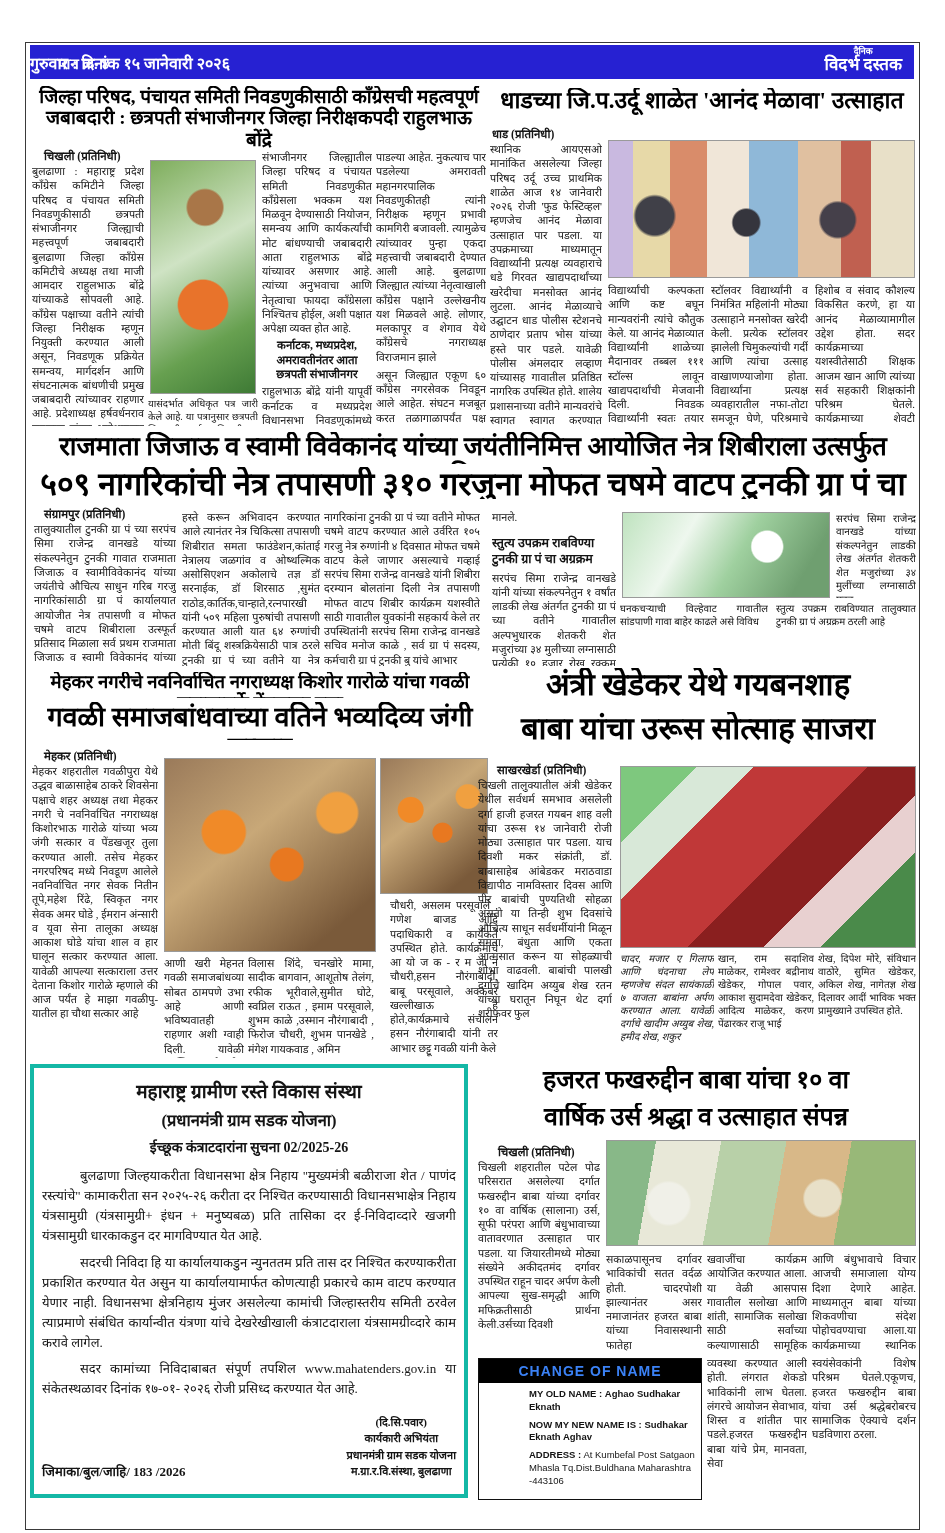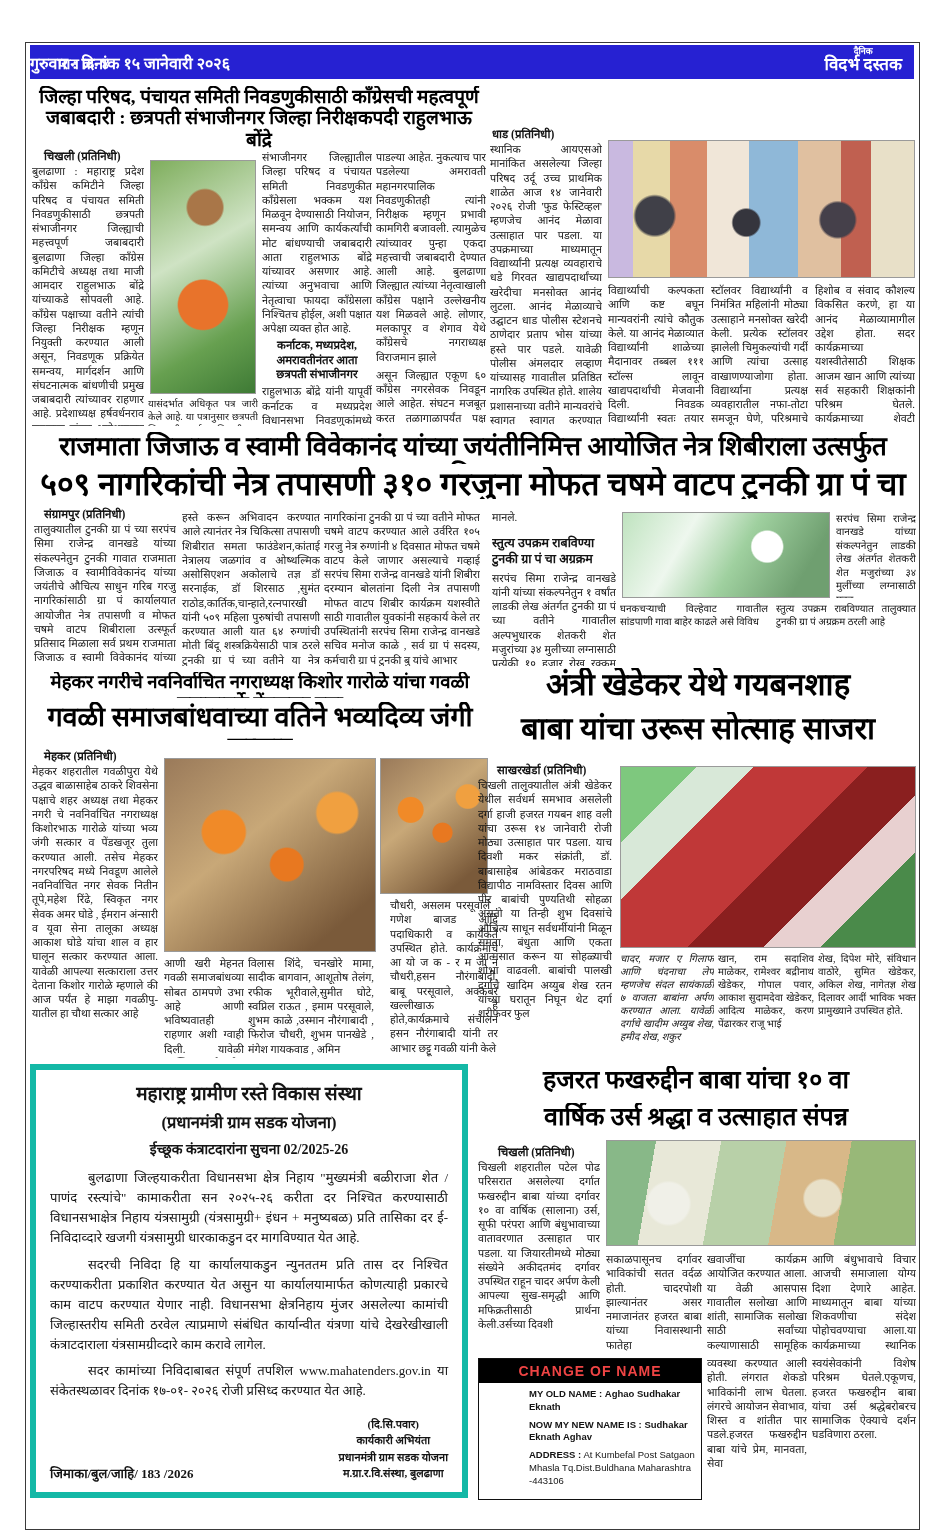--- a/index.html
+++ b/index.html
@@ -31,33 +31,33 @@
     linear-gradient(120deg,#bfe3bf,#eef7ee 30%,#9fd09f 55%,#6f9f70 85%);}
   .ph-a4{background:radial-gradient(circle at 28% 38%,#f08a28 0 11%,rgba(0,0,0,0) 12%),
     radial-gradient(circle at 58% 55%,#e87820 0 10%,rgba(0,0,0,0) 11%),
     radial-gradient(circle at 82% 28%,#f0a040 0 9%,rgba(0,0,0,0) 10%),
     linear-gradient(140deg,#9a7a5a,#c8a878 40%,#7a5a3a 85%);}
   .ph-a5{background:linear-gradient(135deg,#7ec87e 0 16%,#d8e8d8 16% 28%,#c03838 28% 52%,#8a1f1f 52% 68%,#e8d0d0 68% 80%,#4a8a4a 80% 100%);}
   .ph-a6{background:radial-gradient(circle at 20% 60%,#f0f0e8 0 8%,rgba(0,0,0,0) 9%),
     radial-gradient(circle at 70% 55%,#e8e0c8 0 8%,rgba(0,0,0,0) 9%),
     linear-gradient(100deg,#88b888 0 15%,#e8e8d8 15% 35%,#b8d0a8 35% 55%,#d8b888 55% 75%,#98b878 75% 100%);}
   
-  .notice{position:absolute;left:30px;top:1064px;width:438px;height:434px;border:6px solid #14b8a6;
-          box-sizing:border-box;padding:8px 14px;overflow:hidden;}
+  .notice{position:absolute;left:30px;top:1064px;width:438px;height:434px;border:4px solid #14b8a6;
+          box-sizing:border-box;padding:8px 8px;overflow:hidden;}
   .notice .t1{text-align:center;font-weight:bold;font-size:19px;margin-top:2px;}
   .notice .t2{text-align:center;font-weight:bold;font-size:16.5px;margin-top:4px;}
   .notice .t3{text-align:center;font-weight:bold;font-size:14px;margin-top:6px;margin-bottom:10px;}
   .notice p{font-size:13px;line-height:1.55;text-align:justify;text-indent:38px;margin:6px 0;}
   .notice .foot{display:flex;justify-content:space-between;align-items:flex-end;margin-top:14px;}
   .notice .ref{font-size:13px;font-weight:bold;}
   .notice .sig{text-align:center;font-size:11px;font-weight:bold;line-height:1.5;}
   
   .con{position:absolute;left:478px;top:1358px;width:224px;height:142px;border:1px solid #111;
        box-sizing:border-box;font-family:"Liberation Sans",sans-serif;overflow:hidden;}
-  .con .hdr{background:#000;color:#ef4444;text-align:center;font-weight:bold;font-size:14px;
+  .con .hdr{background:#000;color:#3b82f6;text-align:center;font-weight:bold;font-size:14px;
             letter-spacing:1px;padding:4px 0;}
   .con .row{font-size:9.5px;padding:5px 6px 0 6px;line-height:1.35;margin-left:44px;}
   .con .lbl{font-weight:bold;}
   .con .val{font-weight:bold;}
 </style>
 </head>
 <body>
 
 <div id="page">
   <div class="frame"></div>
@@ -79,20 +79,21 @@
   <div class="col" style="left:262px;top:150px;width:110px;height:276px;">
     <span>संभाजीनगर जिल्ह्यातील जिल्हा परिषद व पंचायत समिती निवडणुकीत काँग्रेसला भक्कम यश मिळवून देण्यासाठी नियोजन, समन्वय आणि कार्यकर्त्यांची मोट बांधण्याची जबाबदारी आता राहुलभाऊ बोंद्रे यांच्यावर असणार आहे. त्यांच्या अनुभवाचा आणि नेतृत्वाचा फायदा काँग्रेसला निश्चितच होईल, अशी पक्षात अपेक्षा व्यक्त होत आहे.</span>
     <div class="sub">कर्नाटक, मध्यप्रदेश, अमरावतीनंतर आता छत्रपती संभाजीनगर</div>
     <span>राहुलभाऊ बोंद्रे यांनी यापूर्वी कर्नाटक व मध्यप्रदेश विधानसभा निवडणुकांमध्ये पक्षासाठी महत्त्वपूर्ण जबाबदाऱ्या यशस्वीपणे पार</span>
   </div>
   <div class="col" style="left:376px;top:150px;width:110px;height:276px;">
     <span>पाडल्या आहेत. नुकत्याच पार पडलेल्या अमरावती महानगरपालिक निवडणुकीतही त्यांनी निरीक्षक म्हणून प्रभावी कामगिरी बजावली. त्यामुळेच त्यांच्यावर पुन्हा एकदा महत्त्वाची जबाबदारी देण्यात आली आहे. बुलढाणा जिल्ह्यात त्यांच्या नेतृत्वाखाली काँग्रेस पक्षाने उल्लेखनीय यश मिळवले आहे. लोणार, मलकापूर व शेगाव येथे काँग्रेसचे नगराध्यक्ष विराजमान झाले</span>
     <p style="margin:4px 0 0 0;">असून जिल्ह्यात एकूण ६० काँग्रेस नगरसेवक निवडून आले आहेत. संघटन मजबूत करत तळागाळापर्यंत पक्ष पोहोचवण्याचे श्रेय राहुलभाऊ बोंद्रे यांच्या नेतृत्वाला जाते</p>
   </div>
 
+  <div class="hl" style="left:488px;top:88px;width:428px;height:34px;font-size:23px;">धाडच्या जि.प.उर्दू शाळेत 'आनंद मेळावा' उत्साहात</div>
   <div class="byline" style="left:492px;top:126px;">धाड (प्रतिनिधी)</div>
   <div class="col" style="left:490px;top:142px;width:112px;height:284px;">स्थानिक आयएसओ मानांकित असलेल्या जिल्हा परिषद उर्दू उच्च प्राथमिक शाळेत आज १४ जानेवारी २०२६ रोजी 'फुड फेस्टिव्हल' म्हणजेच आनंद मेळावा उत्साहात पार पडला. या उपक्रमाच्या माध्यमातून विद्यार्थ्यांनी प्रत्यक्ष व्यवहाराचे धडे गिरवत खाद्यपदार्थांच्या खरेदीचा मनसोक्त आनंद लुटला. आनंद मेळाव्याचे उद्घाटन धाड पोलीस स्टेशनचे ठाणेदार प्रताप भोस यांच्या हस्ते पार पडले. यावेळी पोलीस अंमलदार लव्हाण यांच्यासह गावातील प्रतिष्ठित नागरिक उपस्थित होते. शालेय प्रशासनाच्या वतीने मान्यवरांचे स्वागत स्वागत करण्यात आले.</div>
   <div class="photo ph-a2" style="left:608px;top:140px;width:307px;height:138px;"></div>
   <div class="col" style="left:608px;top:283px;width:96px;height:143px;">विद्यार्थ्यांची कल्पकता आणि कष्ट बघून मान्यवरांनी त्यांचे कौतुक केले. या आनंद मेळाव्यात विद्यार्थ्यांनी शाळेच्या मैदानावर तब्बल १११ स्टॉल्स लावून खाद्यपदार्थांची मेजवानी दिली. निवडक विद्यार्थ्यांनी स्वतः तयार केलेले विविध प्रकारचे स्वादिष्ट खाद्यपदार्थ विक्रीसाठी ठेवण्यात आले होते. या</div>
   <div class="col" style="left:711px;top:283px;width:97px;height:143px;">स्टॉलवर विद्यार्थ्यांनी व निमंत्रित महिलांनी मोठ्या उत्साहाने मनसोक्त खरेदी केली. प्रत्येक स्टॉलवर झालेली चिमुकल्यांची गर्दी आणि त्यांचा उत्साह वाखाणण्याजोगा होता. विद्यार्थ्यांना प्रत्यक्ष व्यवहारातील नफा-तोटा समजून घेणे, परिश्रमाचे महत्त्व ओळखणे आणि</div>
   <div class="col" style="left:815px;top:283px;width:100px;height:143px;">हिशोब व संवाद कौशल्य विकसित करणे, हा या आनंद मेळाव्यामागील उद्देश होता. सदर कार्यक्रमाच्या यशस्वीतेसाठी शिक्षक आजम खान आणि त्यांच्या सर्व सहकारी शिक्षकांनी परिश्रम घेतले. कार्यक्रमाच्या शेवटी मुख्याध्यापक सय्यद अलीम यांनी उपस्थितांचे आभार मानले.</div>
 
   <div class="hl" style="left:32px;top:432px;width:882px;height:32px;font-size:26px;">राजमाता जिजाऊ व स्वामी विवेकानंद यांच्या जयंतीनिमित्त आयोजित नेत्र शिबीराला उत्सर्फुत प्रतिसाद</div>
   <div class="hl" style="left:32px;top:467px;width:882px;height:32px;font-size:32px;">५०९ नागरिकांची नेत्र तपासणी ३१० गरजुना मोफत चषमे वाटप टुनकी ग्रा पं चा स्तुत्य उपक्रम</div>
   <div class="byline" style="left:44px;top:506px;">संग्रामपुर (प्रतिनिधी)</div>

